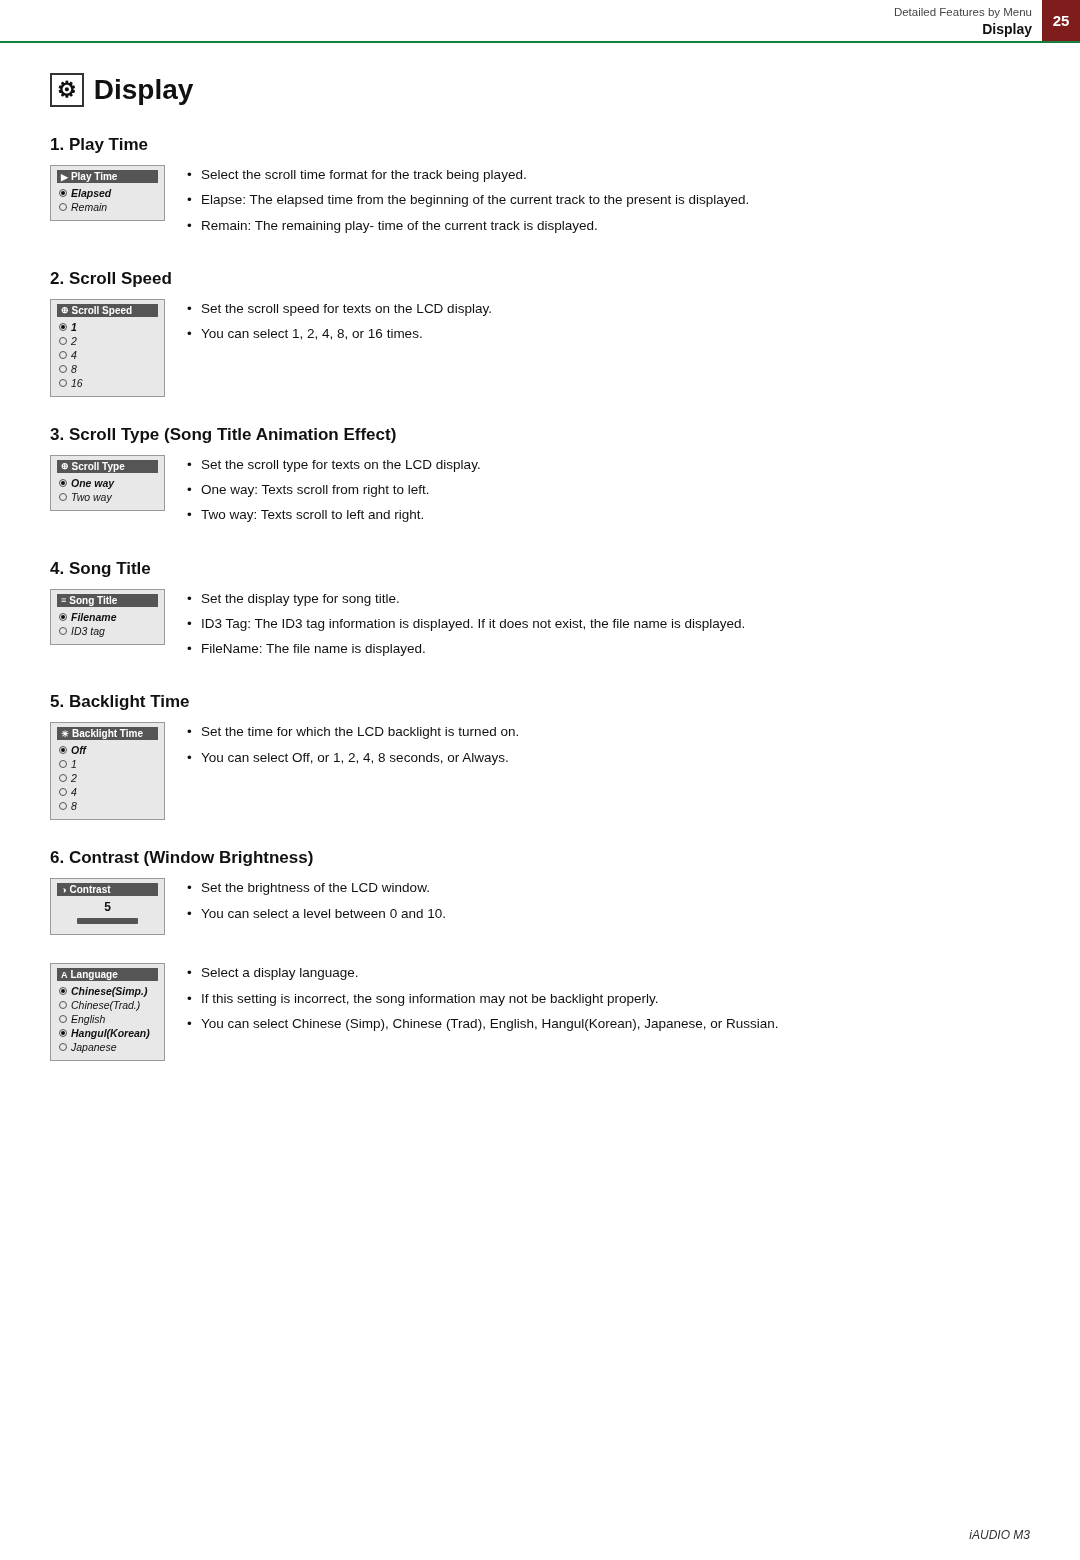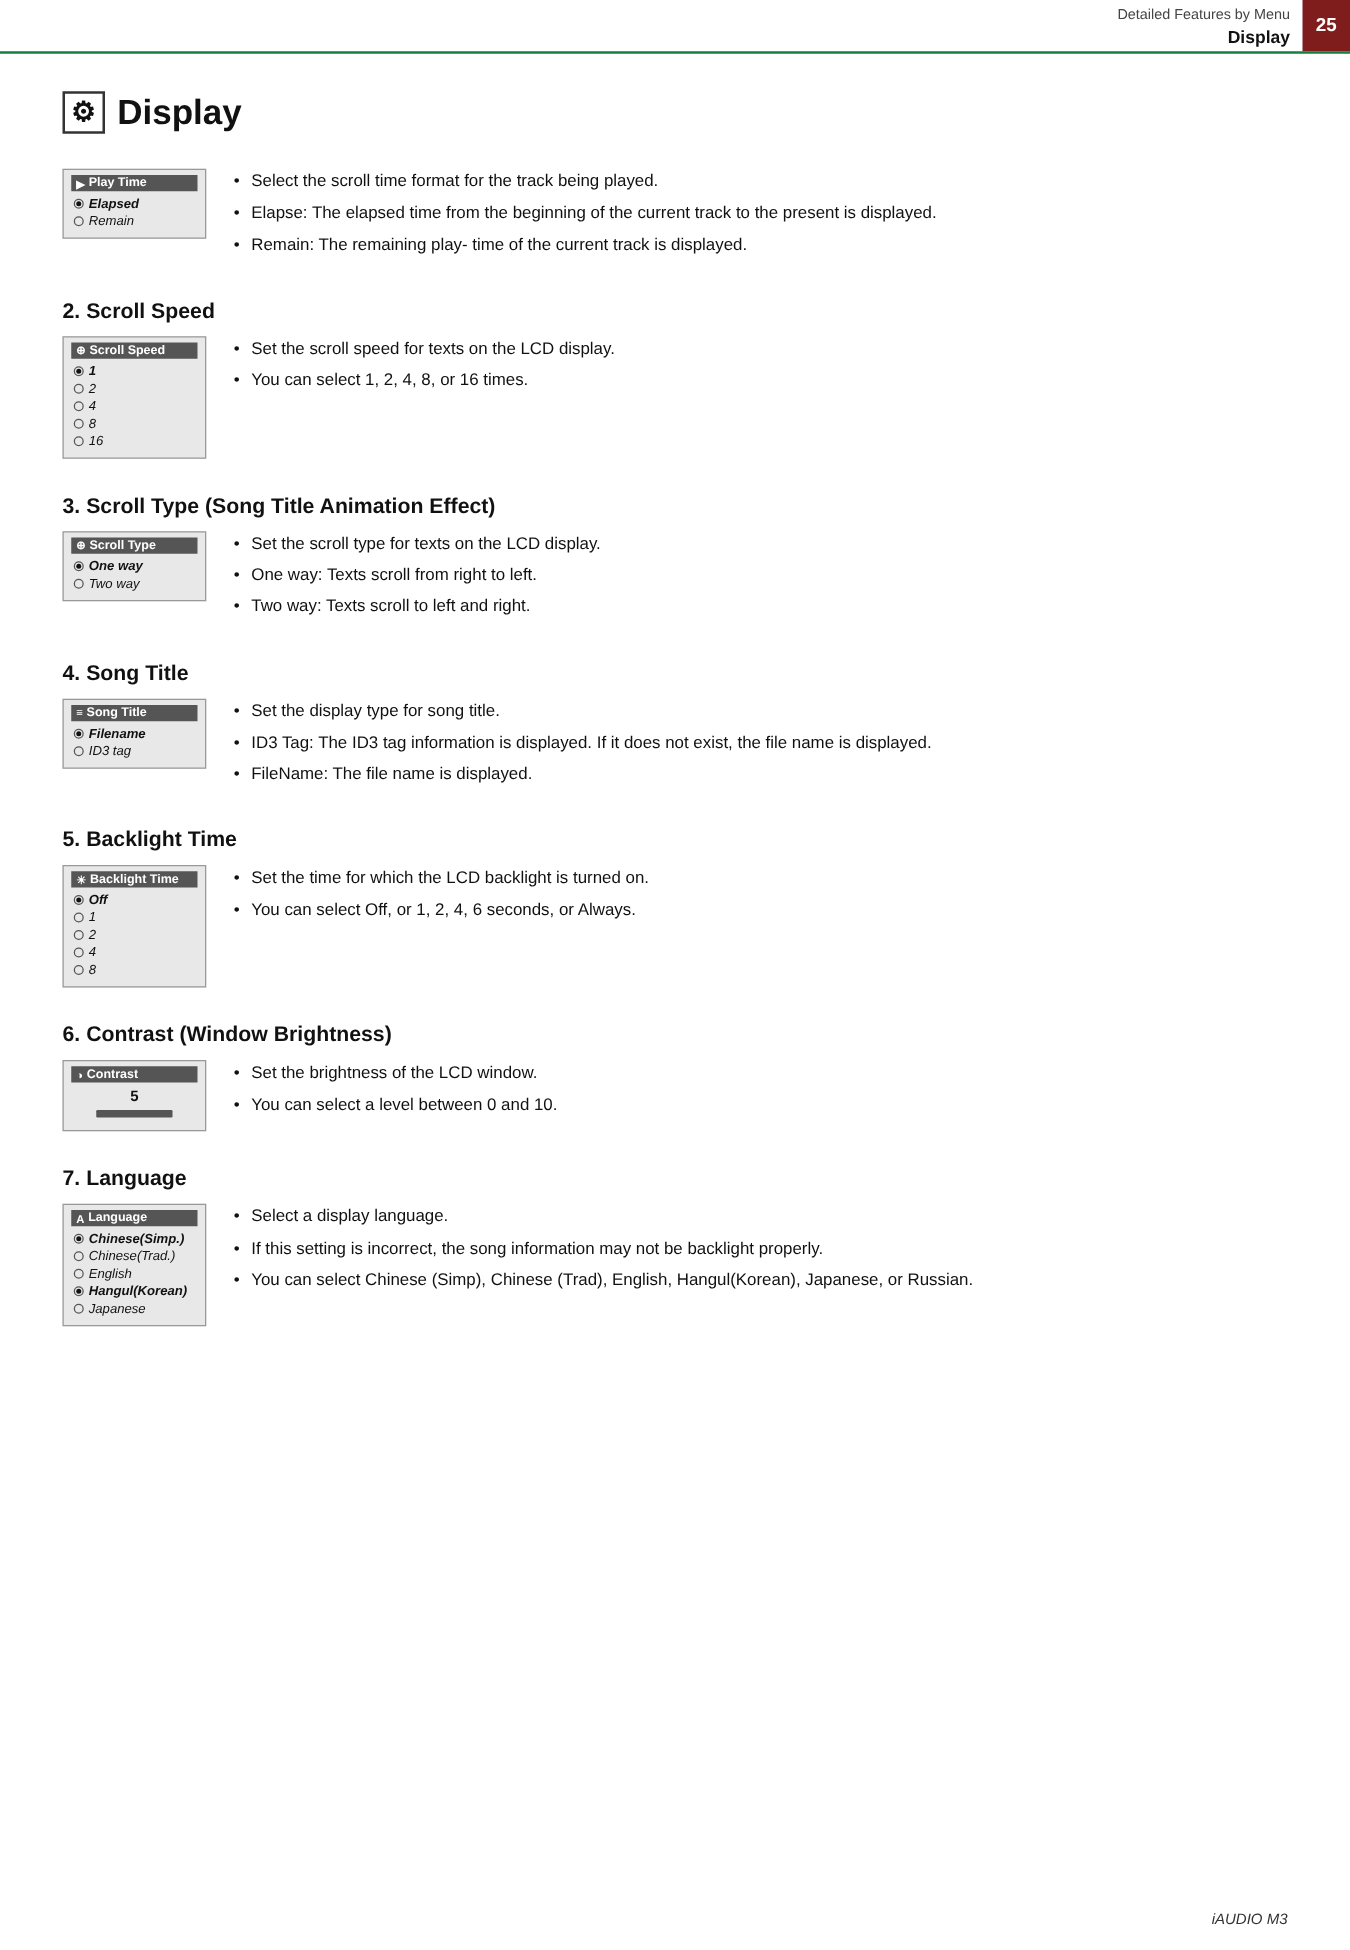--- a/index.html
+++ b/index.html
@@ -205,20 +205,24 @@
 </div>
 
 <div class="main-content">
 
   <div class="page-title">
     <span class="page-title-icon">⚙</span>
     <span>Display</span>
   </div>
 
   <div class="section">
+    <div class="section-title">
+      <span>1.</span>
+      <span>Play Time</span>
+    </div>
     <div class="section-body">
       <div class="menu-box">
         <div class="menu-box-title">
           <span class="menu-icon">▶</span>
           <span>Play Time</span>
         </div>
         <div class="menu-item selected">
           <span class="radio-dot filled"></span>
           <span>Elapsed</span>
         </div>
@@ -357,21 +361,21 @@
           <span class="radio-dot"></span>
           <span>4</span>
         </div>
         <div class="menu-item">
           <span class="radio-dot"></span>
           <span>8</span>
         </div>
       </div>
       <div class="bullets">
         <div class="bullet">Set the time for which the LCD backlight is turned on.</div>
-        <div class="bullet">You can select Off, or 1, 2, 4, 6 seconds, or Always.</div>
+        <div class="bullet">You can select Off, or 1, 2, 4, 8 seconds, or Always.</div>
       </div>
     </div>
   </div>
 
   <div class="section">
     <div class="section-title">
       <span>6.</span>
       <span>Contrast (Window Brightness)</span>
     </div>
     <div class="section-body">
@@ -384,24 +388,20 @@
         <div class="contrast-slider"></div>
       </div>
       <div class="bullets">
         <div class="bullet">Set the brightness of the LCD window.</div>
         <div class="bullet">You can select a level between 0 and 10.</div>
       </div>
     </div>
   </div>
 
   <div class="section">
-    <div class="section-title">
-      <span>7.</span>
-      <span>Language</span>
-    </div>
     <div class="section-body">
       <div class="menu-box">
         <div class="menu-box-title">
           <span class="menu-icon">A</span>
           <span>Language</span>
         </div>
         <div class="menu-item selected">
           <span class="radio-dot filled"></span>
           <span>Chinese(Simp.)</span>
         </div>

